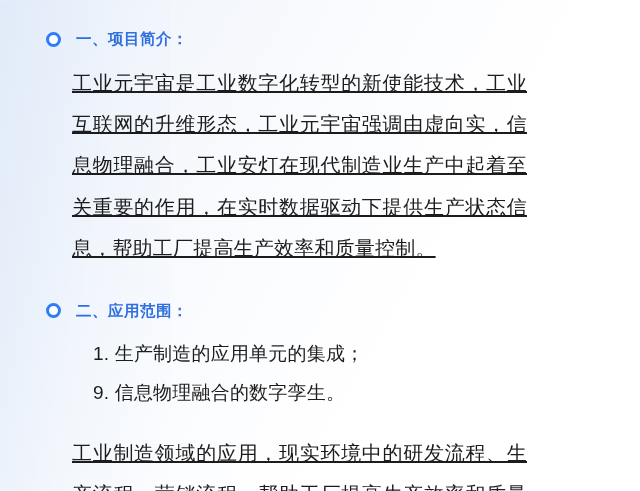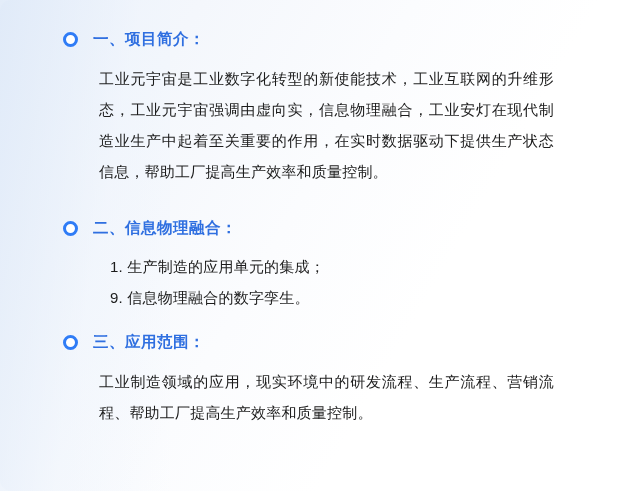--- a/index.html
+++ b/index.html
@@ -12,21 +12,21 @@
     overflow: hidden;
     font-family: "Liberation Sans", sans-serif;
     background: #ffffff;
   }
   .page {
     position: relative;
     width: 640px;
     height: 491px;
     box-sizing: border-box;
     background: linear-gradient(120deg, #eef3fb 0%, #f4f7fc 22%, #fbfcfe 45%, #ffffff 65%, #ffffff 100%);
-    padding: 30px 42px 20px 63px;
+    padding: 30px 42px 20px 46px;
     border-radius: 11px;
   }
   .page::before {
     content: "";
     position: absolute;
     left: 0;
     top: 0;
     width: 170px;
     height: 491px;
     background: linear-gradient(100deg, rgba(222,233,248,0.85) 0%, rgba(238,244,252,0.5) 55%, rgba(255,255,255,0) 100%);
@@ -55,39 +55,40 @@
     margin-right: 15px;
   }
   .heading-text {
     color: #2f6fe0;
     font-size: 15.5px;
     font-weight: bold;
     letter-spacing: 0.5px;
     line-height: 1.2;
   }
   .body-block {
-    margin: 0 0 0 36px;
+    margin: 0 0 0 26px;
     color: #1c1c1c;
-    font-size: 15px;
+    font-size: 20px;
     line-height: 2.07;
     letter-spacing: 0.2px;
     text-align: justify;
     max-width: 455px;
+    text-decoration: underline;
   }
   .section-intro .body-block {
     margin-bottom: 18px;
   }
   .list-block {
     margin: 0 0 0 47px;
     padding: 0;
     list-style: none;
   }
   .list-block li {
     color: #1c1c1c;
-    font-size: 15px;
+    font-size: 19px;
     line-height: 2.07;
     letter-spacing: 0.2px;
   }
   .spacer-1 { height: 14px; }
   .spacer-2 { height: 16px; }
 </style>
 </head>
 <body>
 
 <div class="page">
@@ -99,32 +100,28 @@
         <span class="heading-text">一、项目简介：</span>
       </div>
       <p class="body-block">工业元宇宙是工业数字化转型的新使能技术，工业互联网的升维形态，工业元宇宙强调由虚向实，信息物理融合，工业安灯在现代制造业生产中起着至关重要的作用，在实时数据驱动下提供生产状态信息，帮助工厂提高生产效率和质量控制。</p>
     </div>
 
     <div class="spacer-1"></div>
 
     <div class="section">
       <div class="heading-row">
         <span class="bullet"></span>
-        <span class="heading-text">二、信息物理融合：</span>
+        <span class="heading-text">二、应用范围：</span>
       </div>
       <ul class="list-block">
         <li>1. 生产制造的应用单元的集成；</li>
         <li>9. 信息物理融合的数字孪生。</li>
       </ul>
     </div>
 
     <div class="spacer-2"></div>
 
     <div class="section">
-      <div class="heading-row">
-        <span class="bullet"></span>
-        <span class="heading-text">三、应用范围：</span>
-      </div>
       <p class="body-block">工业制造领域的应用，现实环境中的研发流程、生产流程、营销流程、帮助工厂提高生产效率和质量控制。</p>
     </div>
 
   </div>
 </div>
 
 </body></html>

